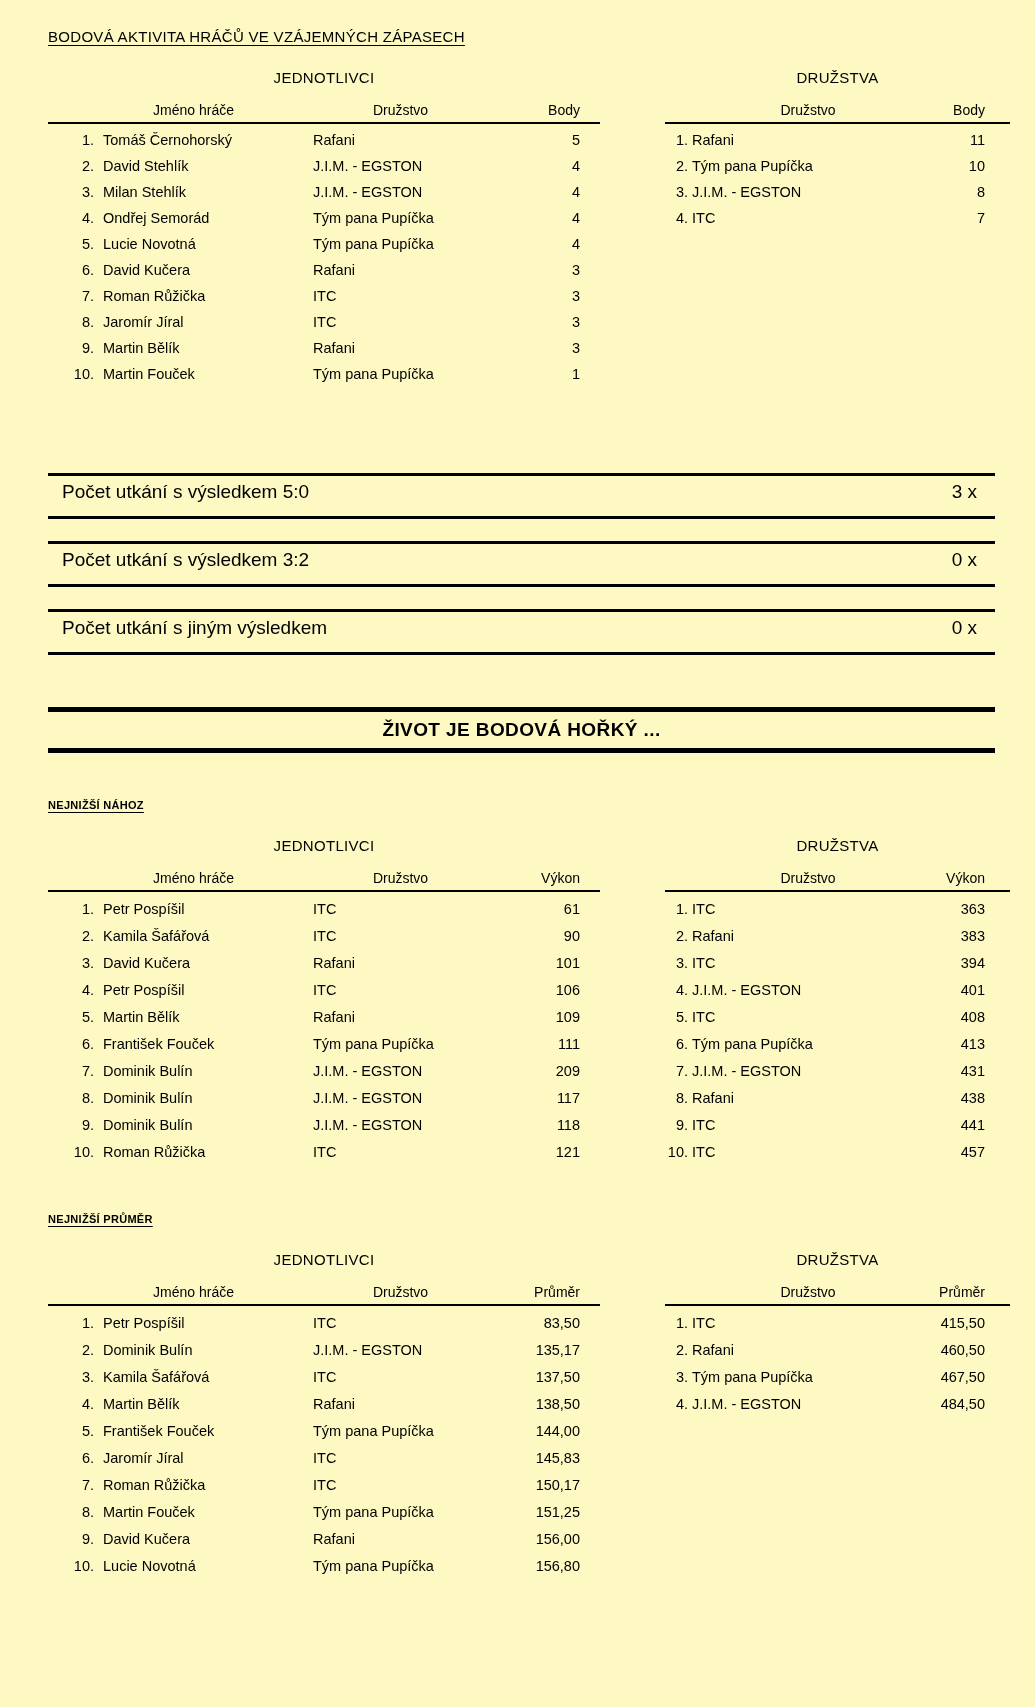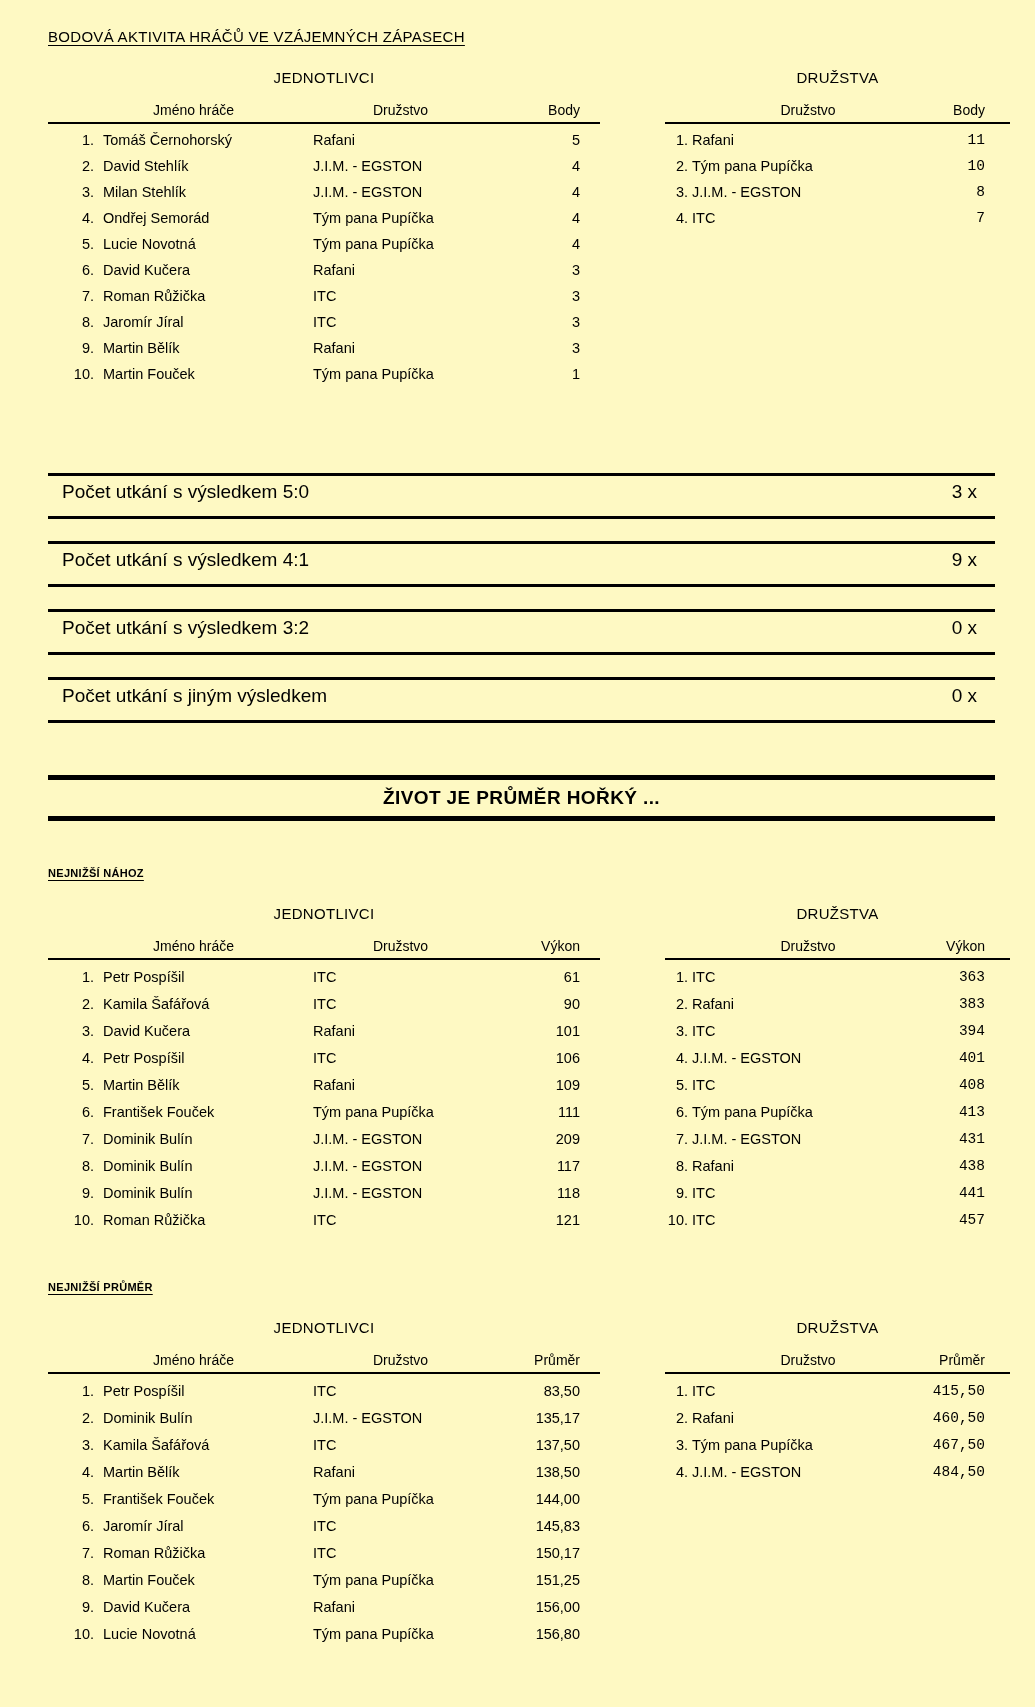--- a/index.html
+++ b/index.html
@@ -36,21 +36,21 @@
   .cols.compact .trow { height:26px; }
   .tbody { padding-top:3px; }
   .tbody.ind  .trow { grid-template-columns:46px 219px 175px 1fr; }
   .tbody.team .trow { grid-template-columns:23px 1fr 110px; }
   .tcell { white-space:nowrap; overflow:hidden; }
   .c-rank { text-align:right; }
   .tbody.ind  .c-name { padding-left:9px; }
   .tbody.team .c-team { padding-left:4px; }
   .c-value { text-align:right; }
   .tbody.ind  .c-value { padding-right:20px; }
-  .tbody.team .c-value { padding-right:25px;font-family:Liberation Mono, monospace; }
+  .tbody.team .c-value { padding-right:25px; }
 
   .bars { margin:86px 0 0 48px; width:947px; }
   .bar {
     border-top:3px solid #000; border-bottom:3px solid #000;
     height:46px; display:flex; align-items:center; justify-content:space-between;
     padding:0 18px 8px 14px; margin-bottom:22px; font-size:19px;
   }
   .bar:last-child { margin-bottom:0;gap:19px; }
 
   .banner {
@@ -168,35 +168,31 @@
         </div>
     </div>
   </div>
 
   <div class="bars">
     <div class="bar">
       <span class="bar-label">Počet utkání s výsledkem 5:0</span>
       <span class="bar-value">3 x</span>
     </div>
     <div class="bar">
-      <span class="bar-label">Počet utkání s výsledkem 4:1</span>
-      <span class="bar-value">9 x</span>
-    </div>
-    <div class="bar">
       <span class="bar-label">Počet utkání s výsledkem 3:2</span>
       <span class="bar-value">0 x</span>
     </div>
     <div class="bar">
       <span class="bar-label">Počet utkání s jiným výsledkem</span>
       <span class="bar-value">0 x</span>
     </div>
   </div>
 
   <div class="banner">
-    <span>ŽIVOT JE PRŮMĚR HOŘKÝ ...</span>
+    <span>ŽIVOT JE BODOVÁ HOŘKÝ ...</span>
   </div>
 
   <h2 class="section-heading">NEJNIŽŠÍ NÁHOZ</h2>
   <div class="cols">
     <div class="col left">
       <div class="col-title">JEDNOTLIVCI</div>
       <div class="thead ind">
         <div class="th name-h">Jméno hráče</div>
         <div class="th team-h">Družstvo</div>
         <div class="th val-h">Výkon</div>

